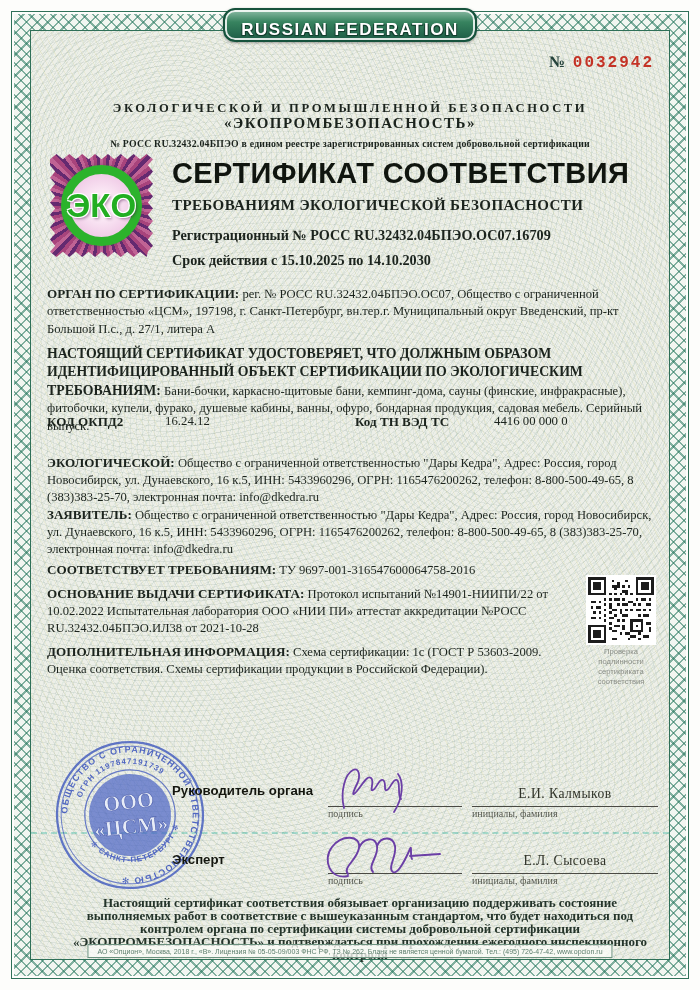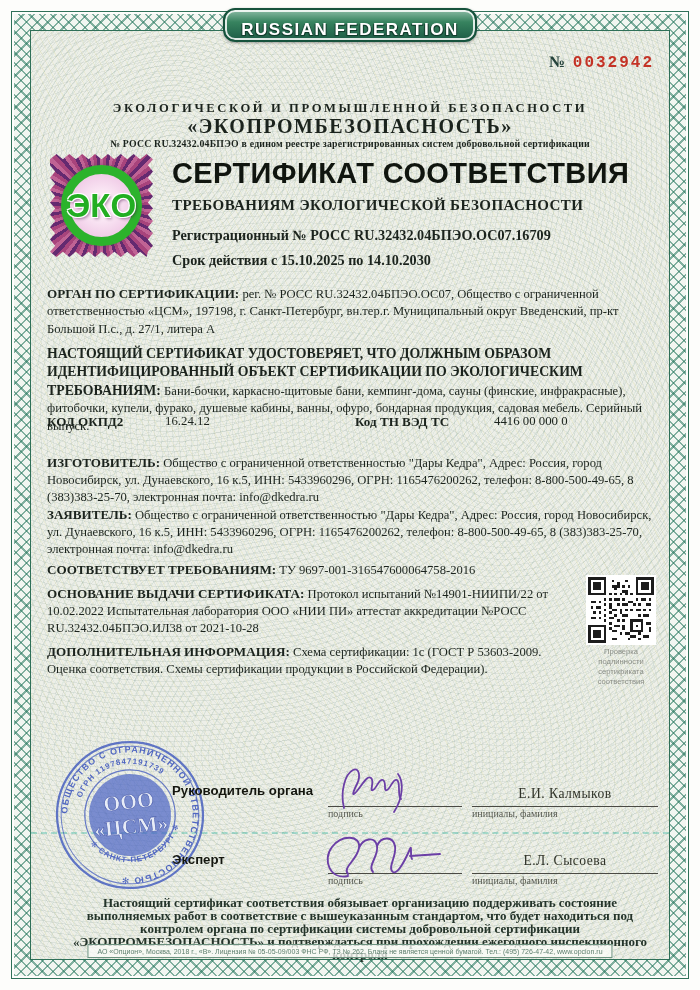--- a/index.html
+++ b/index.html
@@ -29,21 +29,21 @@
       display:flex;align-items:flex-end;justify-content:center;z-index:5;}
   .banner span{font-family:"Liberation Sans","DejaVu Sans",sans-serif;font-weight:bold;
       font-size:17px;letter-spacing:1.5px;color:#ffffff;text-shadow:1px 1px 0 #123b2c,-1px 1px 1px #123b2c;}
   
   .cert-number{position:absolute;top:53px;right:46px;font-size:16px;letter-spacing:2px;z-index:4;}
   .cert-number .nosign{color:#24423a;font-weight:bold;}
   .cert-number .digits{color:#c43326;font-weight:bold;font-family:"Liberation Mono","DejaVu Sans Mono",monospace;}
   .sys{position:absolute;left:40px;width:620px;text-align:center;font-weight:bold;z-index:4;}
   .sys-1{top:86px;font-size:12.6px;letter-spacing:2.6px;}
   .sys-2{top:101px;font-size:12.6px;letter-spacing:2.6px;}
-  .sys-name{top:115px;font-size:20px;letter-spacing:1.5px;}
+  .sys-name{top:115px;font-size:15px;letter-spacing:1.5px;}
   .sys-reg{top:138px;font-size:9.8px;letter-spacing:.2px;}
   
   .eco{position:absolute;left:50px;top:154px;width:103px;height:103px;z-index:4;}
   .eco-rays{position:absolute;inset:0;
       background:
         radial-gradient(circle at 50% 50%, rgba(255,242,250,.95) 0 16%, rgba(250,215,240,.35) 38%, rgba(0,0,0,0) 60%),
         repeating-conic-gradient(from 2deg, #a8447c 0 4deg, #642a70 4deg 8deg, #c06394 8deg 12deg);
       clip-path:polygon(0% 5%,6.25% 0%,12.5% 5%,18.75% 0%,25% 5%,31.25% 0%,37.5% 5%,43.75% 0%,50% 5%,56.25% 0%,62.5% 5%,68.75% 0%,75% 5%,81.25% 0%,87.5% 5%,93.75% 0%,100% 5%,95% 11%,100% 17%,95% 23%,100% 29%,95% 35%,100% 41%,95% 47%,100% 53%,95% 59%,100% 65%,95% 71%,100% 77%,95% 83%,100% 89%,95% 95%,93.75% 100%,87.5% 95%,81.25% 100%,75% 95%,68.75% 100%,62.5% 95%,56.25% 100%,50% 95%,43.75% 100%,37.5% 95%,31.25% 100%,25% 95%,18.75% 100%,12.5% 95%,6.25% 100%,0% 95%,5% 89%,0% 83%,5% 77%,0% 71%,5% 65%,0% 59%,5% 53%,0% 47%,5% 41%,0% 35%,5% 29%,0% 23%,5% 17%,0% 11%);}
   .eco-disc{position:absolute;inset:11px;border-radius:50%;border:9px solid #2cb32c;
       background:radial-gradient(circle,#fcecf7 25%,#eec6e4 80%);box-shadow:0 0 4px rgba(40,0,40,.4);}
@@ -149,21 +149,21 @@
 
   <p class="sec sec-statement"><b>НАСТОЯЩИЙ СЕРТИФИКАТ УДОСТОВЕРЯЕТ, ЧТО ДОЛЖНЫМ ОБРАЗОМ ИДЕНТИФИЦИРОВАННЫЙ ОБЪЕКТ СЕРТИФИКАЦИИ ПО ЭКОЛОГИЧЕСКИМ ТРЕБОВАНИЯМ:</b> <span>Бани-бочки, каркасно-щитовые бани, кемпинг-дома, сауны (финские, инфракрасные), фитобочки, купели, фурако, душевые кабины, ванны, офуро, бондарная продукция, садовая мебель. Серийный выпуск.</span></p>
 
   <div class="sec sec-okpd">
     <b>КОД ОКПД2</b>
     <span class="okpd-val">16.24.12</span>
     <b class="okpd-lbl2">Код ТН ВЭД ТС</b>
     <span class="okpd-val2">4416 00 000 0</span>
   </div>
 
-  <p class="sec sec-maker"><b>ИЗГОТОВИТЕЛЬ:</b> <span>Общество с ограниченной ответственностью "Дары Кедра", Адрес: Россия, город Новосибирск, ул. Дунаевского, 16 к.5, ИНН: 5433960296, ОГРН: 1165476200262, телефон: 8-800-500-49-65, 8 (383)383-25-70, электронная почта: info@dkedra.ru</span></p>
+  <p class="sec sec-maker"><b>ЭКОЛОГИЧЕСКОЙ:</b> <span>Общество с ограниченной ответственностью "Дары Кедра", Адрес: Россия, город Новосибирск, ул. Дунаевского, 16 к.5, ИНН: 5433960296, ОГРН: 1165476200262, телефон: 8-800-500-49-65, 8 (383)383-25-70, электронная почта: info@dkedra.ru</span></p>
 
   <p class="sec sec-applicant"><b>ЗАЯВИТЕЛЬ:</b> <span>Общество с ограниченной ответственностью "Дары Кедра", Адрес: Россия, город Новосибирск, ул. Дунаевского, 16 к.5, ИНН: 5433960296, ОГРН: 1165476200262, телефон: 8-800-500-49-65, 8 (383)383-25-70, электронная почта: info@dkedra.ru</span></p>
 
   <p class="sec sec-complies"><b>СООТВЕТСТВУЕТ ТРЕБОВАНИЯМ:</b> <span>ТУ 9697-001-316547600064758-2016</span></p>
 
   <p class="sec sec-basis"><b>ОСНОВАНИЕ ВЫДАЧИ СЕРТИФИКАТА:</b> <span>Протокол испытаний №14901-НИИПИ/22 от 10.02.2022 Испытательная лаборатория ООО «НИИ ПИ» аттестат аккредитации №РОСС RU.32432.04БПЭО.ИЛ38 от 2021-10-28</span></p>
 
   <p class="sec sec-additional"><b>ДОПОЛНИТЕЛЬНАЯ ИНФОРМАЦИЯ:</b> <span>Схема сертификации: 1с (ГОСТ Р 53603-2009. Оценка соответствия. Схемы сертификации продукции в Российской Федерации).</span></p>
 
   <div class="qr-box">

